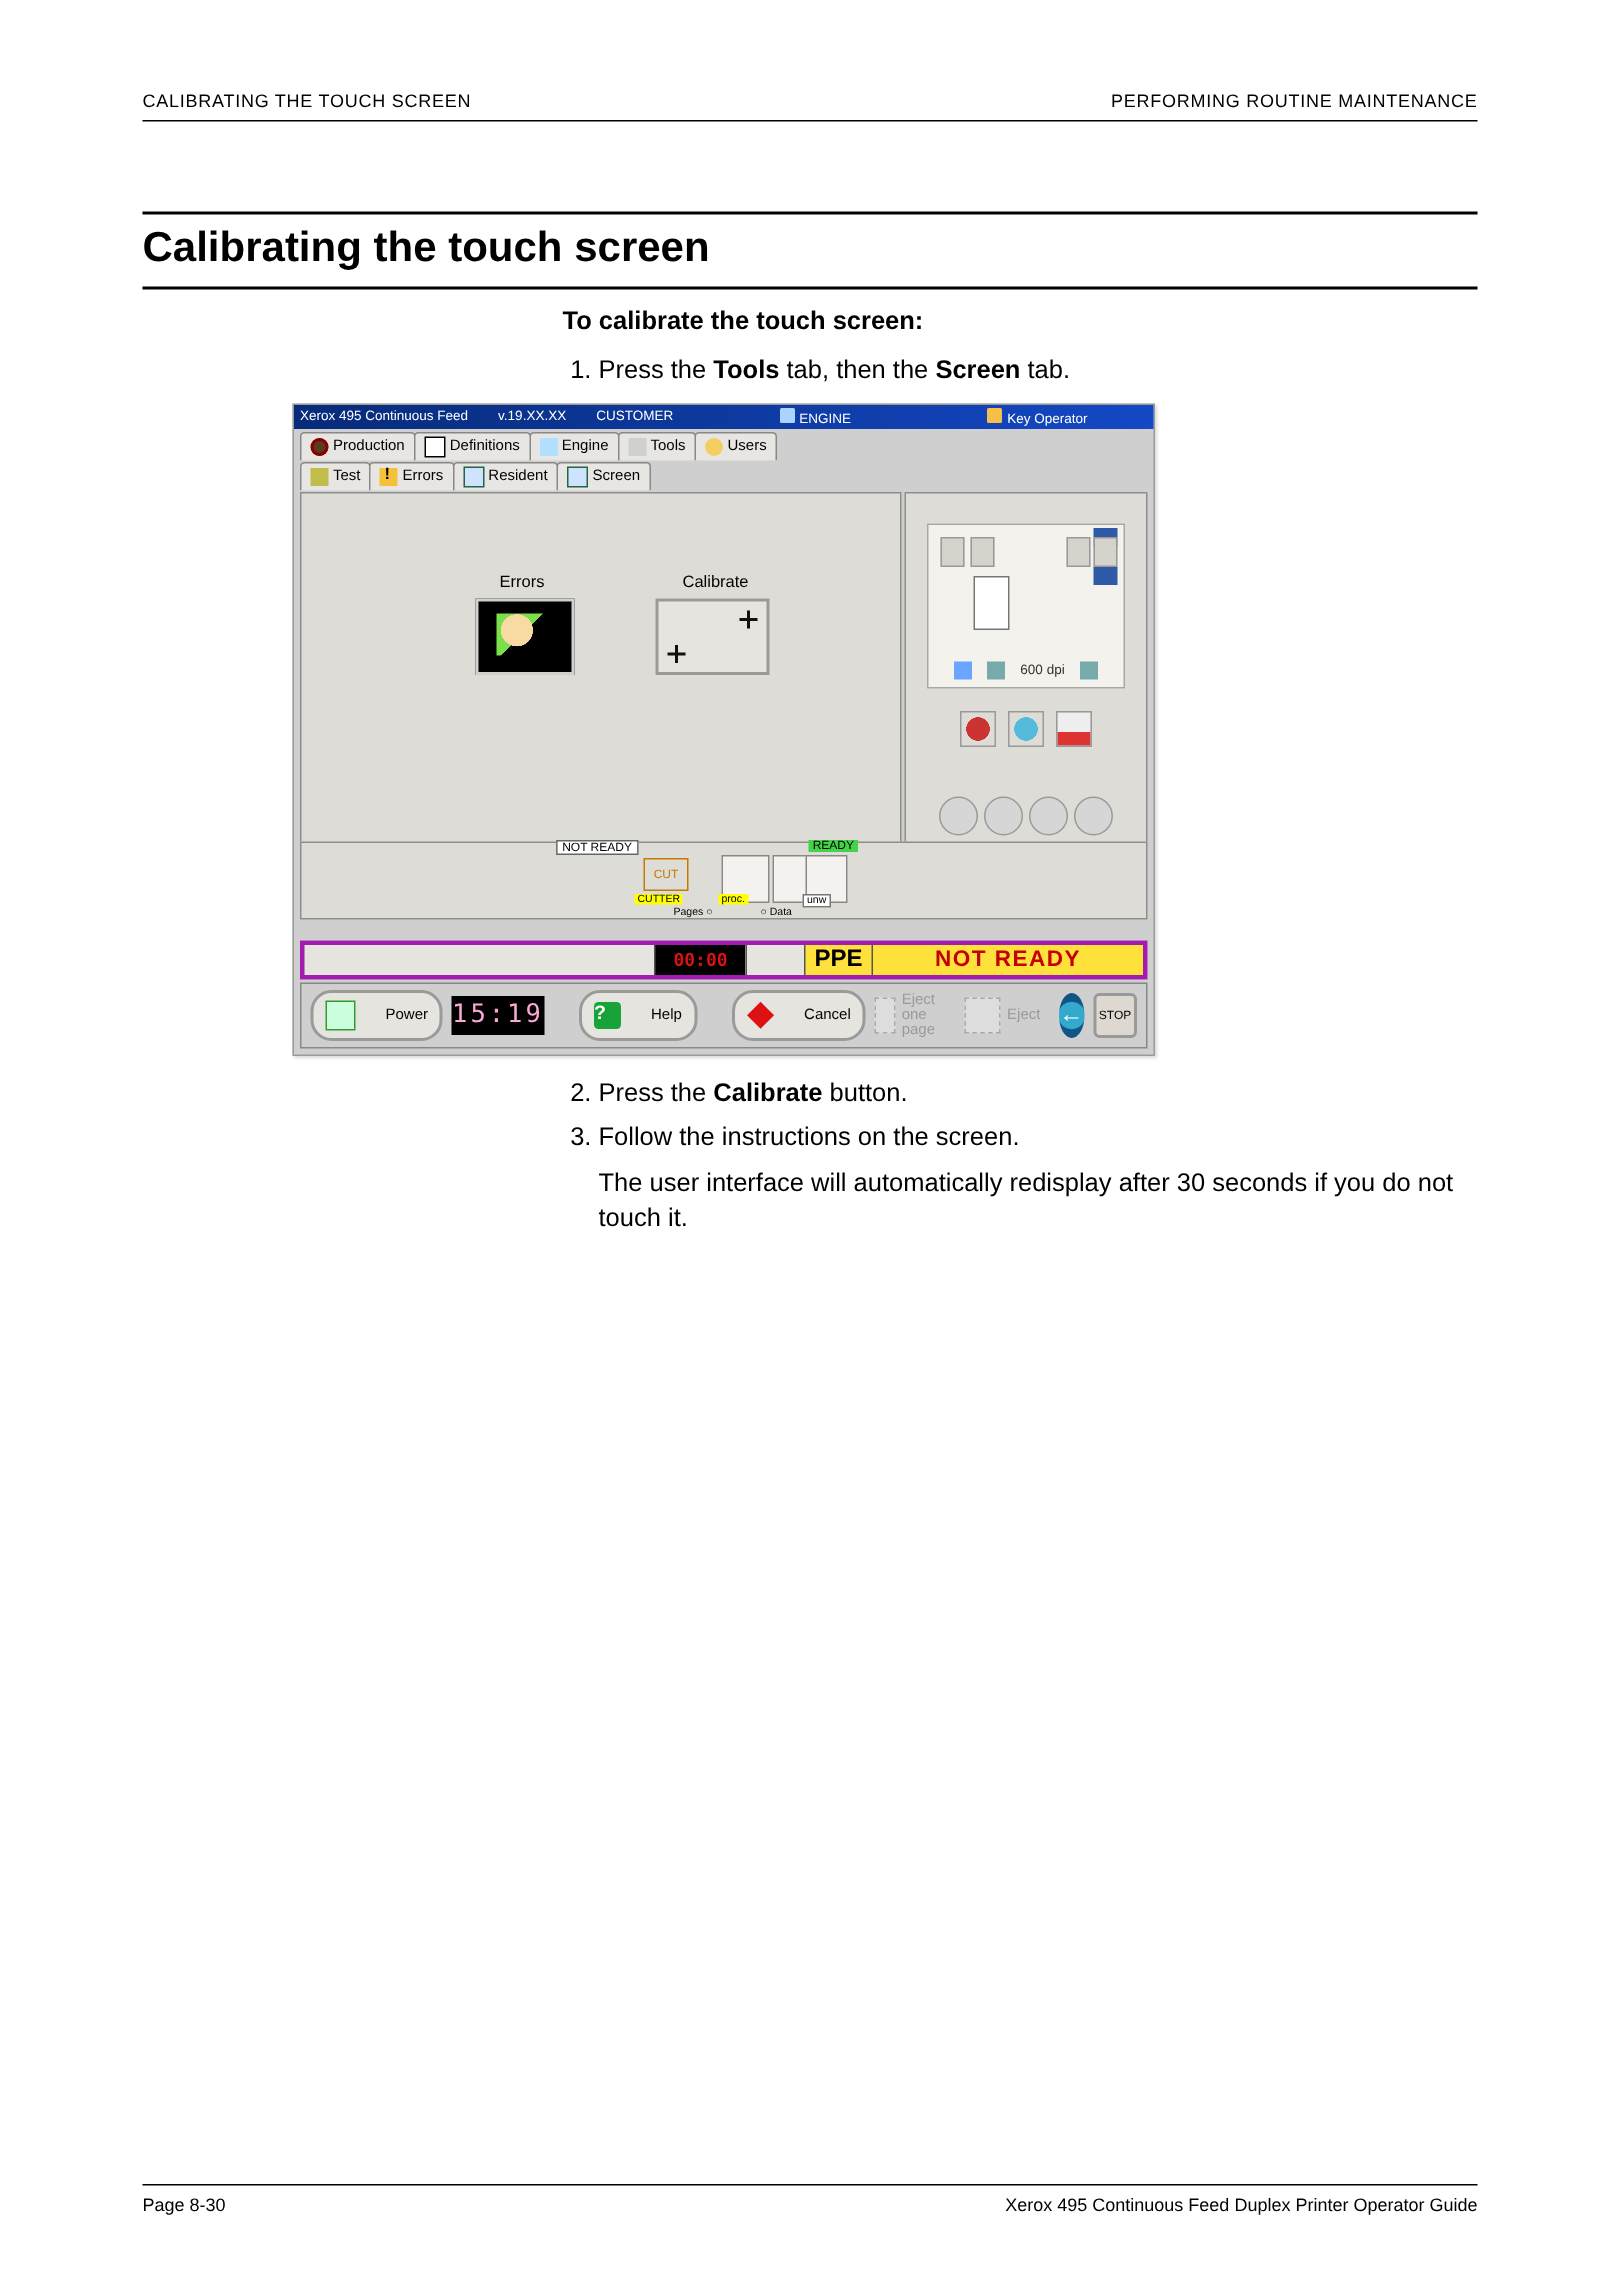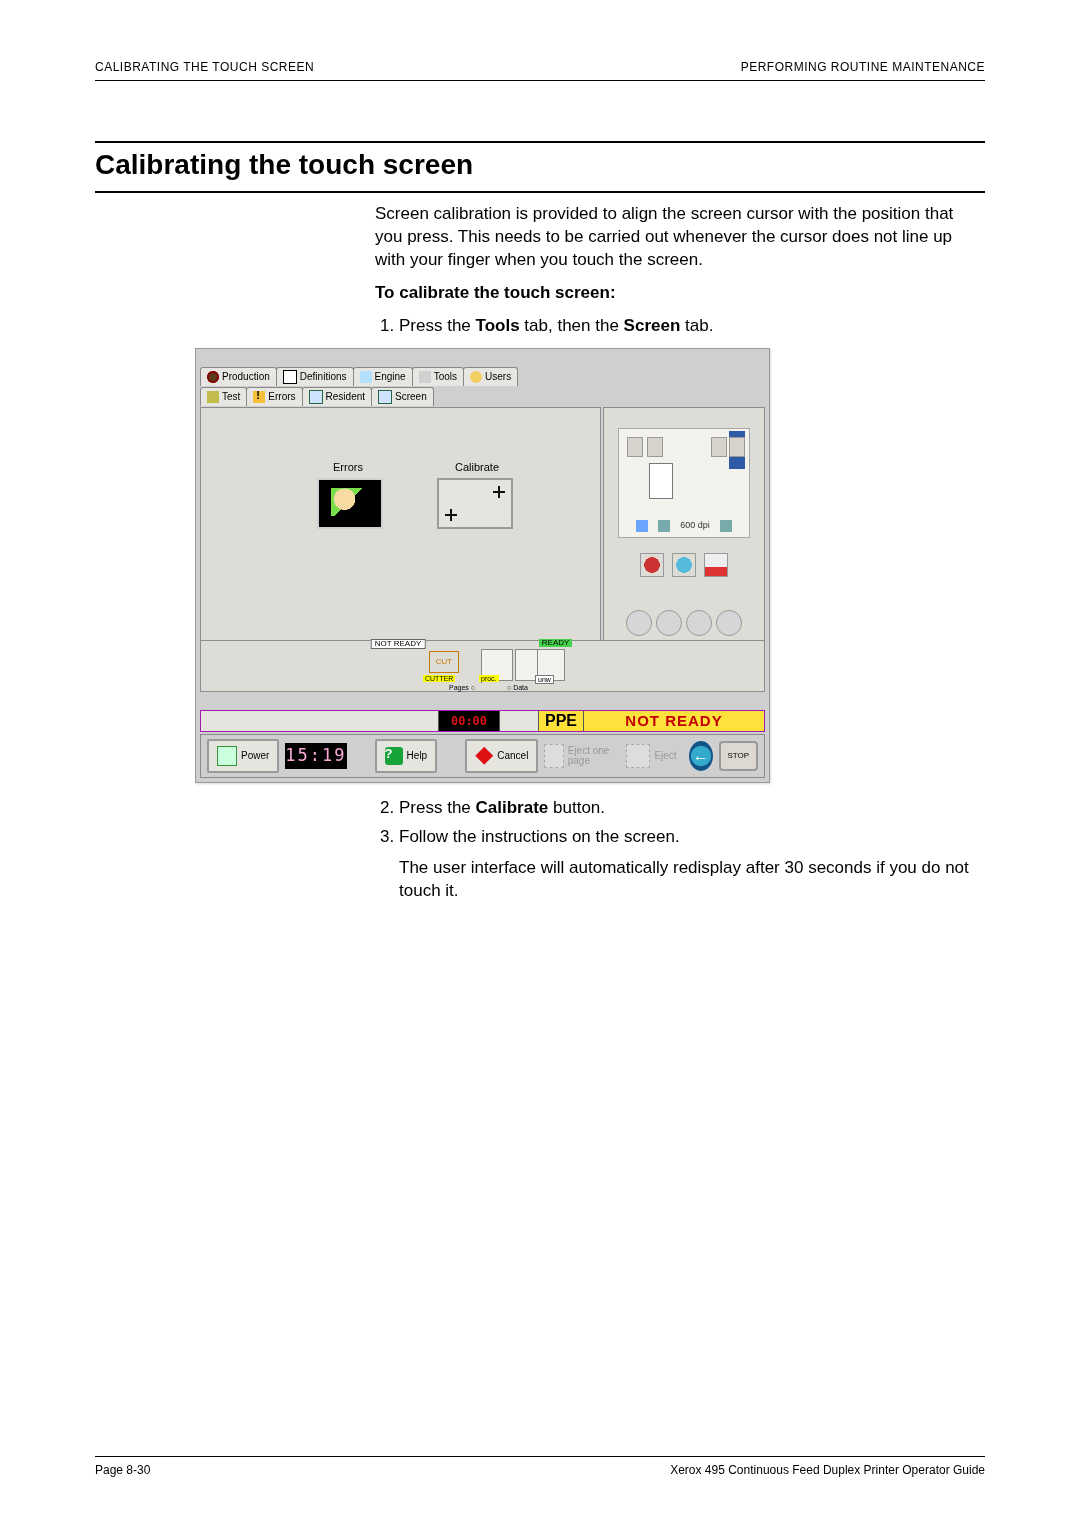--- a/index.html
+++ b/index.html
@@ -215,42 +215,42 @@
   }
   .shot-footer1 .glyph{
     position:absolute; width:30px; height:30px; top:8px; border:1px solid #888; background:#f4f2ee;
   }
   .shot-footer1 .g1{ left:280px;}
   .shot-footer1 .g2{ left:314px;}
   .shot-footer1 .g3{ left:336px; width:26px;}
 
   .statusbar{
     position:absolute; left:4px; right:4px; bottom:50px; height:20px;
-    background:#e6e4df; border:1px solid #a21caf;
+    background:#e6e4df; border:3px solid #a21caf;
     display:flex; align-items:center;
   }
   .statusbar .fill{ flex:1;}
   .statusbar .seg{
     height:100%; display:flex; align-items:center; justify-content:center;
     border-left:1px solid #555; font-weight:bold;
   }
   .statusbar .clk{ width:60px; background:#000; color:#d11; font-family:monospace; font-size:12px;}
   .statusbar .blank{ width:38px; background:#e6e4df;}
   .statusbar .ppe{ width:44px; background:#ffe13b; color:#000; font-size:16px;}
   .statusbar .nr{ width:180px; background:#ffe13b; color:#c40000; font-size:15px; letter-spacing:1px;}
 
   .btnbar{
     position:absolute; left:4px; right:4px; bottom:4px; height:42px;
     background:#cfcfcf; border:1px solid #888;
     display:flex; align-items:center; gap:6px; padding:0 6px;
   }
   .btnbar .bb{
-    height:30px; display:flex; align-items:center; gap:4px;
+    height:30px; display:flex; align-items:center; gap:20px;
     padding:0 8px; background:#e6e4df; border:2px solid #9a9a9a; font-size:10px;
-    border-radius:2px;
+    border-radius:14px;
   }
   .btnbar .bb .ic{ width:18px;height:18px; display:inline-block;}
   .ic-power{ background:#cfd; border:1px solid #393;}
   .lcd{
     height:26px; width:64px; background:#000; color:#f9a8d4; font-family:monospace;
     font-size:17px; display:flex; align-items:center; justify-content:center;
     letter-spacing:2px;
   }
   .ic-help{
     background:#17a23a; color:#fff; border-radius:3px;
@@ -288,32 +288,40 @@
 
   <div class="running">
     <span>CALIBRATING THE TOUCH SCREEN</span>
     <span>PERFORMING ROUTINE MAINTENANCE</span>
   </div>
   <hr class="top-rule">
 
   <h1 class="section">Calibrating the touch screen</h1>
 
   <div class="body-col">
-    <p>Screen calibration is provided to align the screen cursor with the position that you press. This needs to be carried out whenever the cursor does not line up with your finger when you touch the screen.</p>
     <p class="subhead">To calibrate the touch screen:</p>
 
     <ol class="steps" start="1">
       <li>
         <span>Press the </span><span class="strong">Tools</span><span> tab, then the </span><span class="strong">Screen</span><span> tab.</span>
       </li>
     </ol>
   </div>
 
   <div class="shot-wrap">
 
+    <div class="titlebar">
+      <span>Xerox   495 Continuous Feed</span>
+      <span>v.19.XX.XX</span>
+      <span>CUSTOMER</span>
+      <span class="spacer"></span>
+      <span><i class="engine-ico"></i><span>ENGINE</span></span>
+      <span class="spacer"></span>
+      <span><i class="key-ico"></i><span>Key Operator</span></span>
+    </div>
 
     <div class="tabs1">
       <div class="tab">
           <span class="ico ico-prod"></span>
           <span>Production</span>
         </div>
       <div class="tab">
           <span class="ico ico-defs"></span>
           <span>Definitions</span>
         </div>

